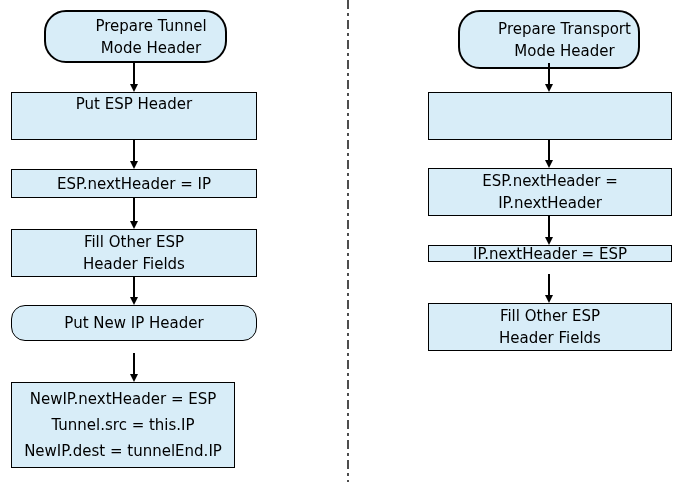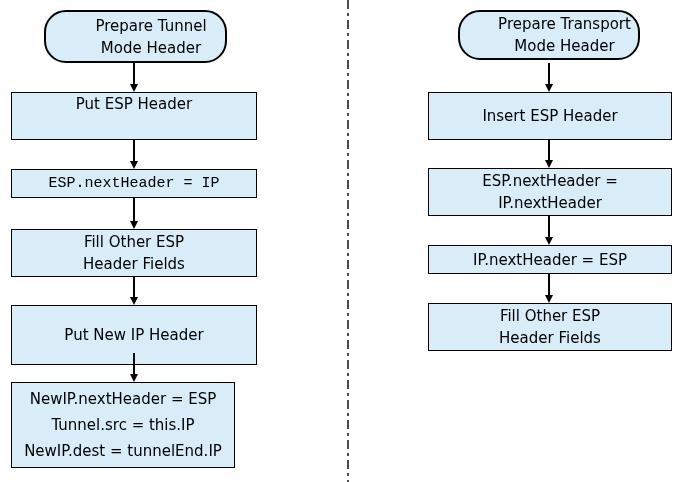--- a/index.html
+++ b/index.html
@@ -27,29 +27,29 @@
   }
   .node.rounded {
     border-radius: 22px;
     border-width: 2px;
     padding-left: 31px;
   }
   .line { display: block; white-space: nowrap; }
   
   .l1 { left: 44px;  top: 10px;  width: 183px; height: 53px; }
   .l2 { left: 11px;  top: 92px;  width: 246px; height: 48px; justify-content: space-between; }
-  .l3 { left: 11px;  top: 169px; width: 246px; height: 29px; font-family: Liberation Mono, monospace; }
+  .l3 { left: 11px;  top: 169px; width: 246px; height: 29px; }
   .l4 { left: 11px;  top: 229px; width: 246px; height: 48px; }
-  .l5 { left: 11px;  top: 305px; width: 246px; height: 60px; }
+  .l5 { left: 11px;  top: 305px; width: 246px; height: 36px; border-radius: 14px; }
   .l6 { left: 11px;  top: 382px; width: 224px; height: 86px; line-height: 26px; }
   
-  .r1 { left: 458px; top: 10px;  width: 182px; height: 50px; }
+  .r1 { left: 458px; top: 10px;  width: 182px; height: 59px; }
   .r2 { left: 428px; top: 92px;  width: 244px; height: 48px; }
   .r3 { left: 428px; top: 168px; width: 244px; height: 48px; text-align: center; }
-  .r4 { left: 428px; top: 245px; width: 244px; height: 29px; }
+  .r4 { left: 428px; top: 245px; width: 244px; height: 17px; }
   .r5 { left: 428px; top: 303px; width: 244px; height: 48px; }
   
   .arrow {
     position: absolute;
     width: 1.5px;
     background: #000000;
   }
   .arrow::after {
     content: "";
     position: absolute;
@@ -132,21 +132,20 @@
   <div class="divider"></div>
 
   <div>
     <div class="node rounded r1">
       <span class="line">Prepare Transport</span>
       <span class="line">Mode Header</span>
     </div>
     <div class="arrow ra b1"></div>
 
     <div class="node r2">
-      <span class="line">Insert ESP Header</span>
     </div>
     <div class="arrow ra b2"></div>
 
     <div class="node r3">
       <span class="line">ESP.nextHeader =</span>
       <span class="line">IP.nextHeader</span>
     </div>
     <div class="arrow ra b3"></div>
 
     <div class="node r4">

